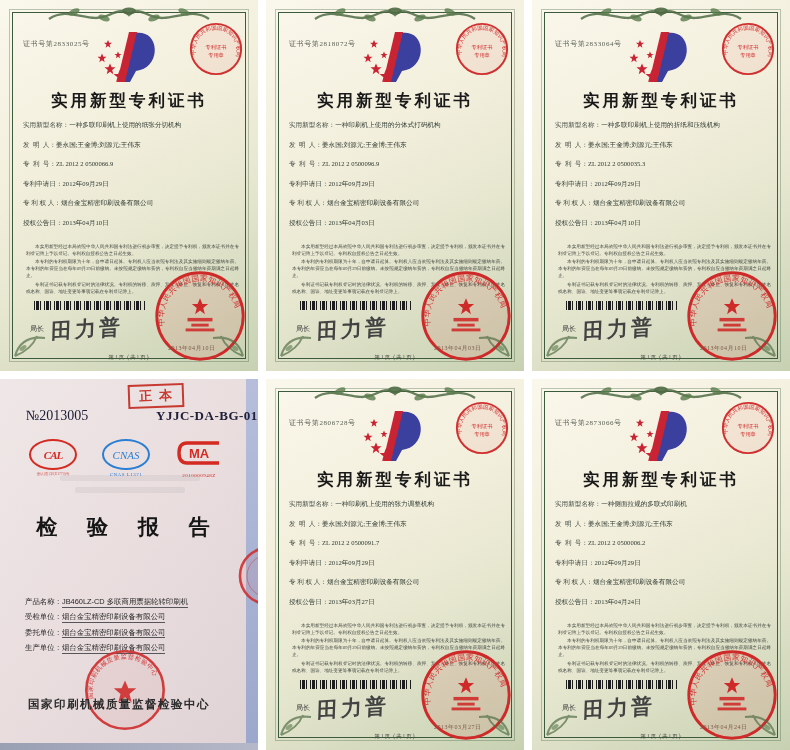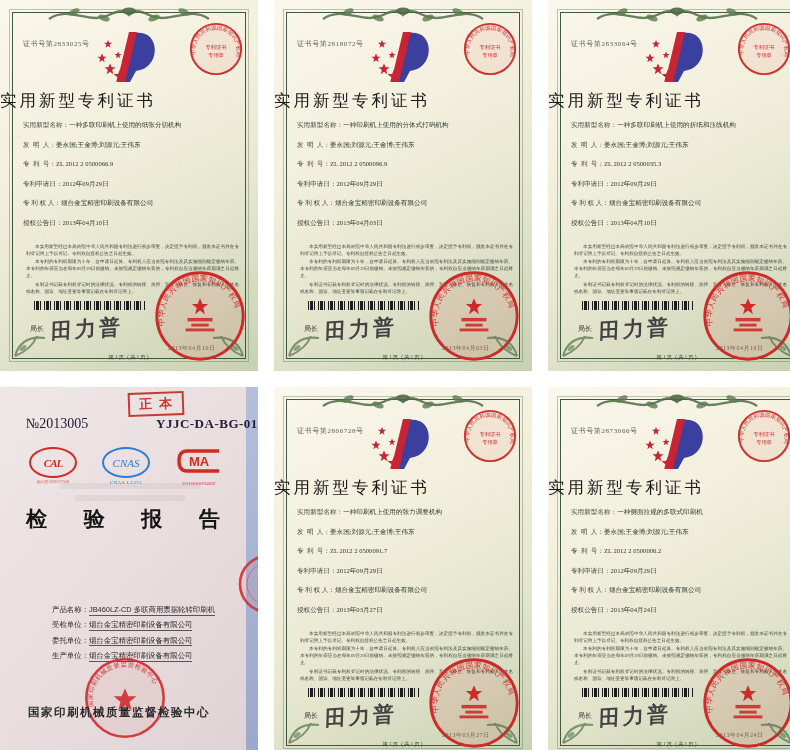--- a/index.html
+++ b/index.html
@@ -1,34 +1,34 @@
 <!DOCTYPE html>
 <html><head>
 <meta charset="utf-8">
 <style>
   html,body{margin:0;padding:0;background:#fff;}
   .stage{width:790px;height:750px;background:#fff;display:grid;
-    grid-template-columns:258px 258px 258px;grid-template-rows:371px 371px;gap:16px;
+    grid-template-columns:258px 258px 258px;grid-template-rows:371px 371px;gap:8px;
     font-family:"Liberation Serif","DejaVu Serif",serif;border-radius:11px;}
   .cell{position:relative;width:258px;height:371px;overflow:hidden;}
 
   
   .cert-paper{position:absolute;inset:0;overflow:hidden;
     background:linear-gradient(152deg,#faf7ec 0%,#f4f0de 34%,#e7e7d0 62%,#c7d1b2 100%);}
   .cert-border{position:absolute;inset:12px;border:1.5px solid #3c5a3c;
     outline:1px solid rgba(70,100,70,.35);outline-offset:2px;pointer-events:none;}
   .vine-top{position:absolute;top:3px;left:50%;transform:translateX(-50%);}
   .vine-corner{position:absolute;bottom:13px;opacity:.85;}
   .vine-corner.left{left:13px;}
   .vine-corner.right{right:13px;transform:scaleX(-1);}
   .cert-no{position:absolute;top:39px;left:23px;font-size:7px;color:#5a6155;letter-spacing:.6px;}
   .cert-logo{position:absolute;top:28px;left:50%;transform:translateX(-50%);}
   .corner-stamp{position:absolute;top:20px;right:13px;}
-  .cert-title{position:absolute;top:90px;left:0;width:100%;text-align:left;
-    font-size:16.5px;font-weight:normal;color:#191919;letter-spacing:3px;}
+  .cert-title{position:absolute;top:90px;left:0;width:100%;text-align:center;
+    font-size:16.5px;font-weight:bold;color:#191919;letter-spacing:3px;}
   .cert-fields{position:absolute;top:121px;left:23px;right:18px;}
   .frow{height:19.6px;font-size:6.6px;color:#343f36;white-space:nowrap;overflow:hidden;}
   .flabel{white-space:pre;color:#3c463c;}
   .fval{color:#2f3a31;}
   .cert-body{position:absolute;top:243px;left:26px;right:19px;}
   .cert-body p{margin:0 0 1px 0;font-size:4.6px;line-height:1.55;color:#3c423c;
     text-align:justify;text-indent:9px;}
   .barcode{position:absolute;top:301px;left:34px;width:112px;height:9px;
     background:repeating-linear-gradient(90deg,#1c1c1c 0 1px,transparent 1px 2px,
       #1c1c1c 2px 5px,transparent 5px 6px,#1c1c1c 6px 7px,transparent 7px 10px);}
@@ -60,24 +60,24 @@
   .logo-box{position:absolute;top:60px;width:54px;text-align:center;}
   .cal-ellipse{width:44px;height:27px;border:2.5px solid #d42a22;border-radius:50%;
     margin:0 auto;display:flex;align-items:center;justify-content:center;
     color:#d42a22;font-weight:bold;font-style:italic;font-size:11px;letter-spacing:-1px;text-align:center;}
   .cal-cap{font-size:3.6px;color:#d4554e;margin-top:2px;}
   .cnas-ellipse{width:44px;height:27px;border:2.5px solid #2a7fd4;border-radius:50%;
     margin:0 auto;display:flex;align-items:center;justify-content:center;
     color:#2a7fd4;font-weight:normal;font-style:italic;font-size:11px;}
   .cnas-cap{font-size:5px;color:#2a7fd4;margin-top:2px;letter-spacing:.5px;}
   .cma-cap{font-size:5px;color:#d42a22;margin-top:2px;letter-spacing:.5px;}
-  .report-title{position:absolute;top:118px;left:0;width:100%;text-align:center;
-    font-size:21px;color:#151515;letter-spacing:12px;font-family:Liberation Mono, monospace;font-weight:600;}
+  .report-title{position:absolute;top:134px;left:0;width:100%;text-align:center;
+    font-size:21px;color:#151515;letter-spacing:12px;font-family:Liberation Sans, sans-serif;font-weight:600;}
   .side-seal{position:absolute;top:162px;right:-30px;opacity:.9;}
-  .report-fields{position:absolute;top:218px;left:52px;right:24px;
+  .report-fields{position:absolute;top:218px;left:25px;right:24px;
     font-family:"Liberation Sans",sans-serif;}
   .rrow{height:15.4px;font-size:7.4px;color:#262626;white-space:nowrap;}
   .rlabel{color:#262626;}
   .rval{border-bottom:.5px solid #55555a;padding-bottom:.5px;}
   .report-center-seal{position:absolute;top:268px;left:82px;opacity:.92;}
   .report-center-name{position:absolute;top:318px;left:28px;font-size:11.5px;font-weight:bold;
     color:#2b2b2b;letter-spacing:1.5px;font-family:"Liberation Sans",sans-serif;}
 </style>
 </head>
 <body>

